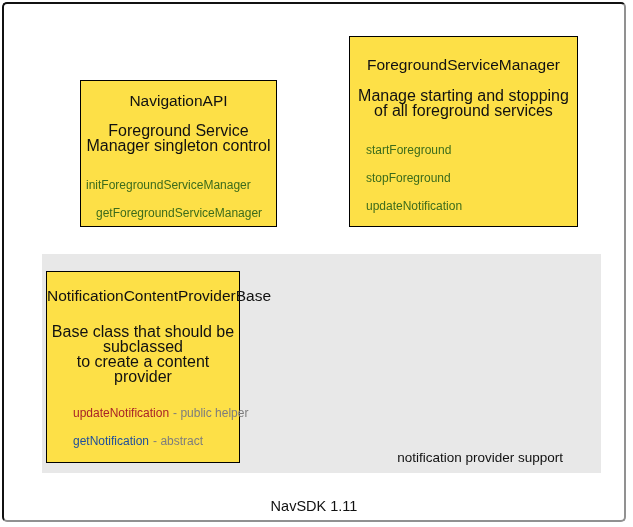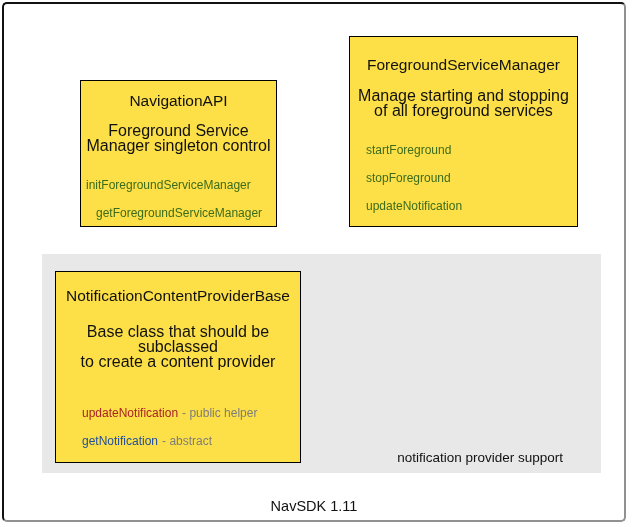--- a/index.html
+++ b/index.html
@@ -39,21 +39,21 @@
     background: #e8e8e8;
   }
   .class-box {
     position: absolute;
     box-sizing: border-box;
     border: 1.5px solid #000000;
     background: #fde047;
   }
   .box-navigation-api      { left: 76px;  top: 76px;  width: 197px; height: 147px; }
   .box-foreground-manager  { left: 345px; top: 32px;  width: 229px; height: 191px; }
-  .box-provider-base       { left: 51px;  top: 267px; width: 246px; height: 192px; }
+  .box-provider-base       { left: 42px;  top: 267px; width: 194px; height: 192px; }
   .box-provider-interface  { left: 337px; top: 265px; width: 245px; height: 138px; }
 
   .class-title {
     position: absolute;
     left: 0; right: 0;
     text-align: center;
     font-size: 15.5px;
     color: #111111;
     white-space: nowrap;
   }

